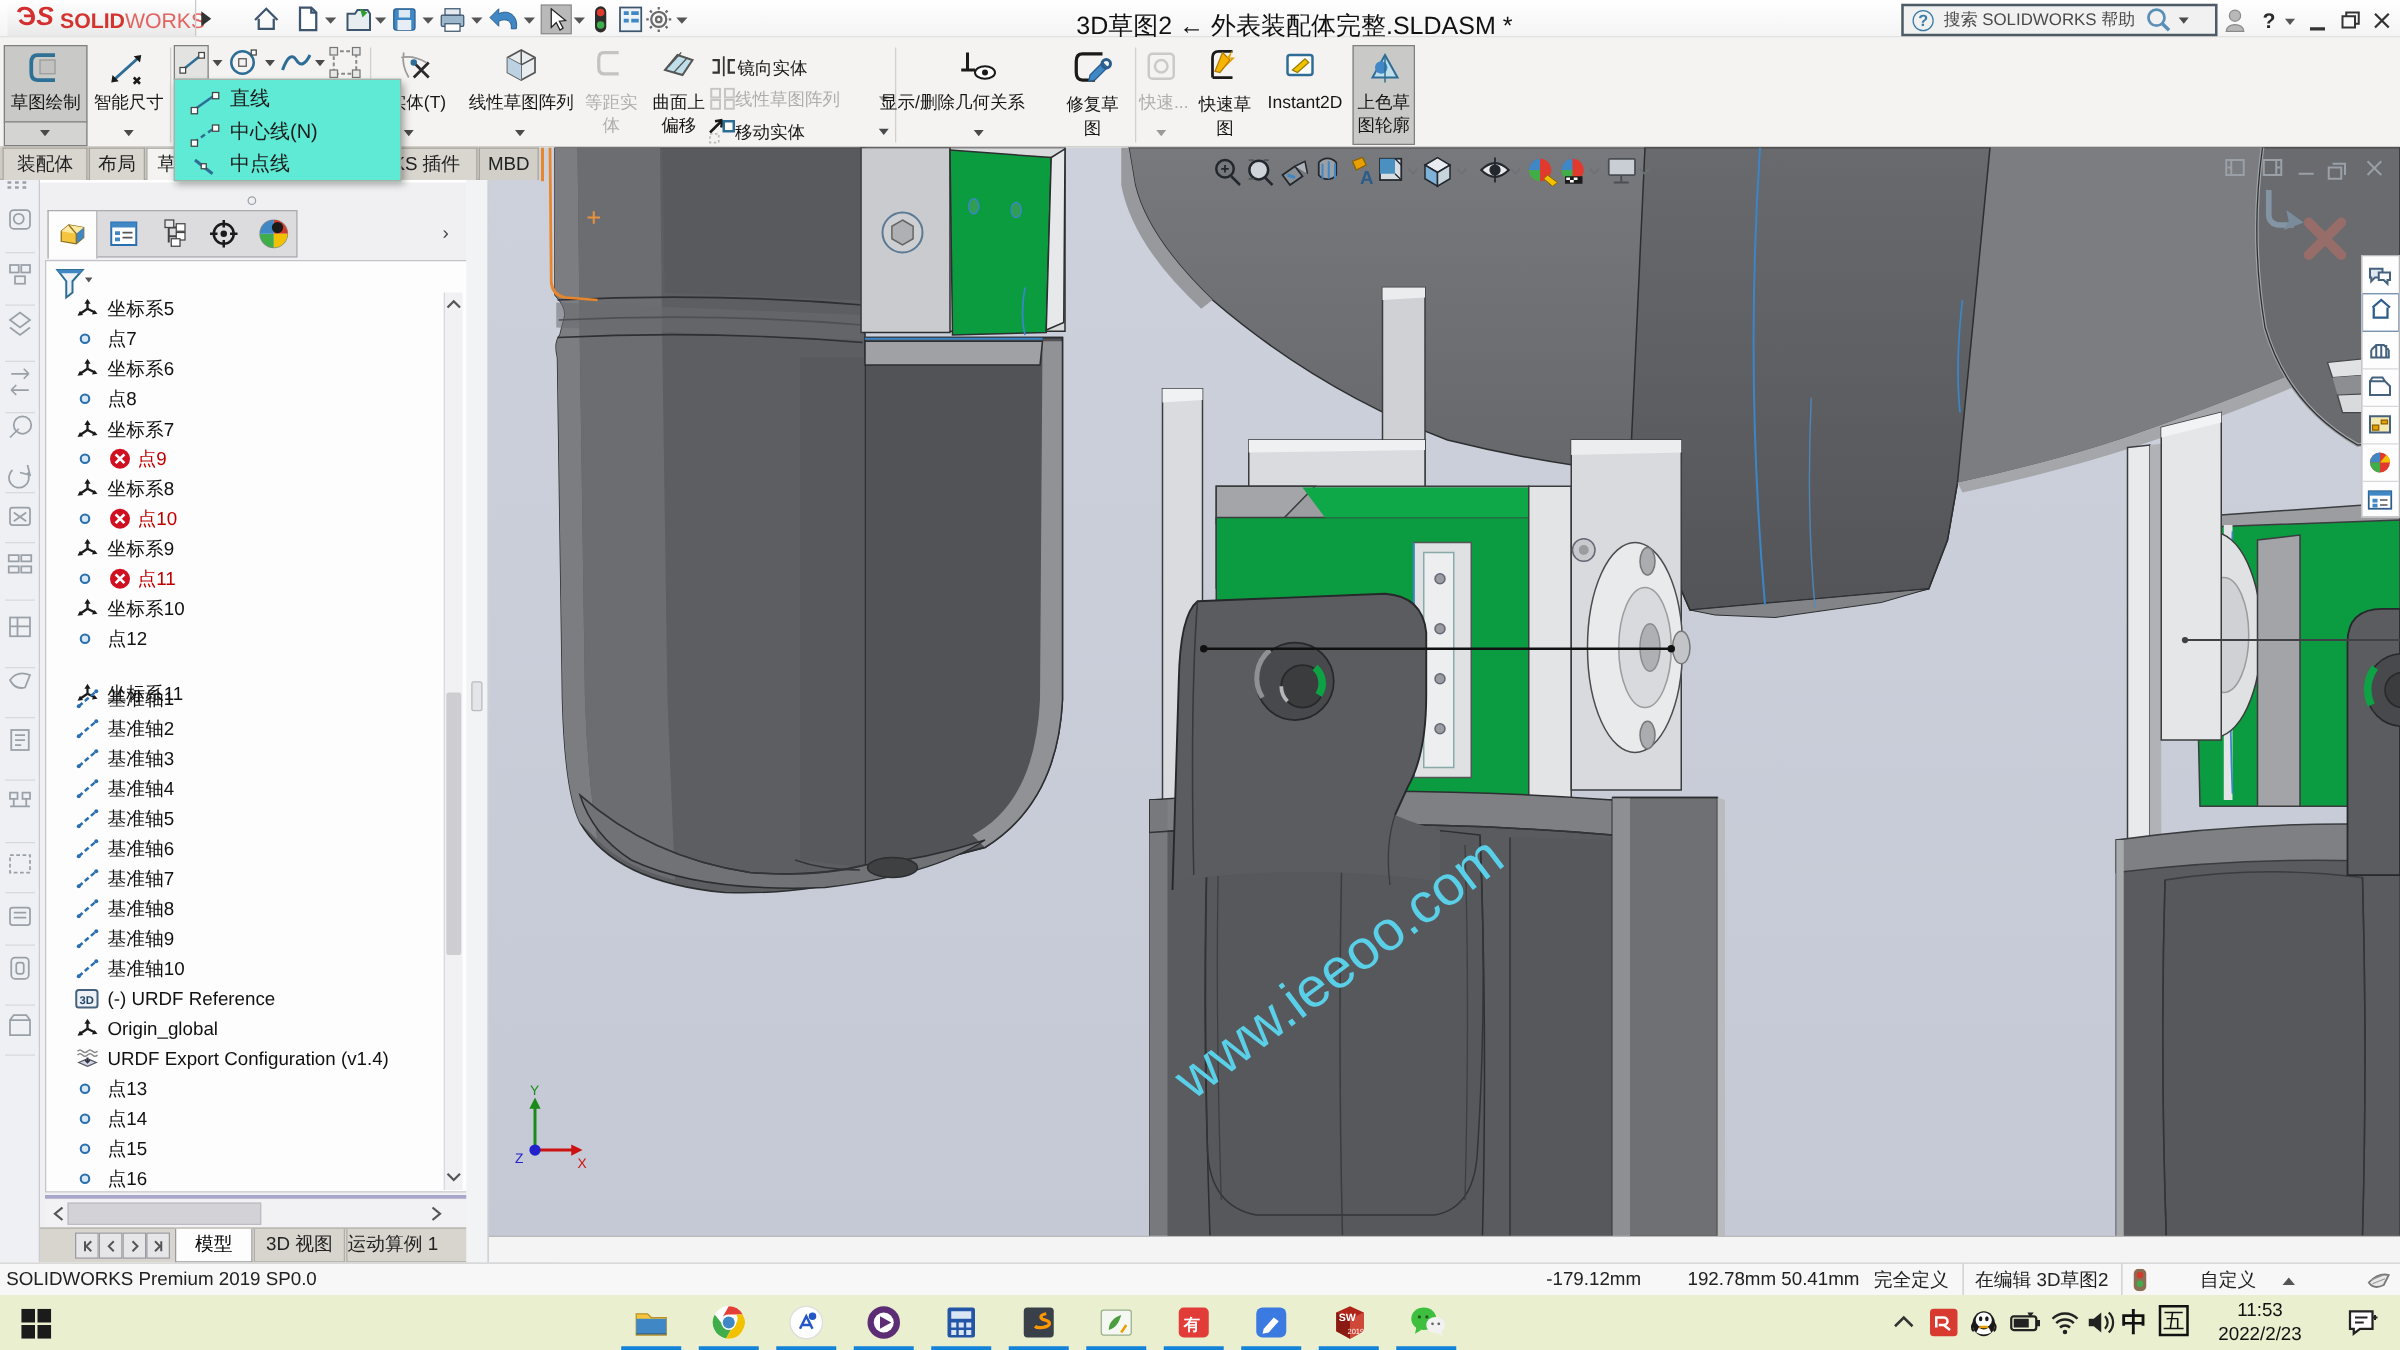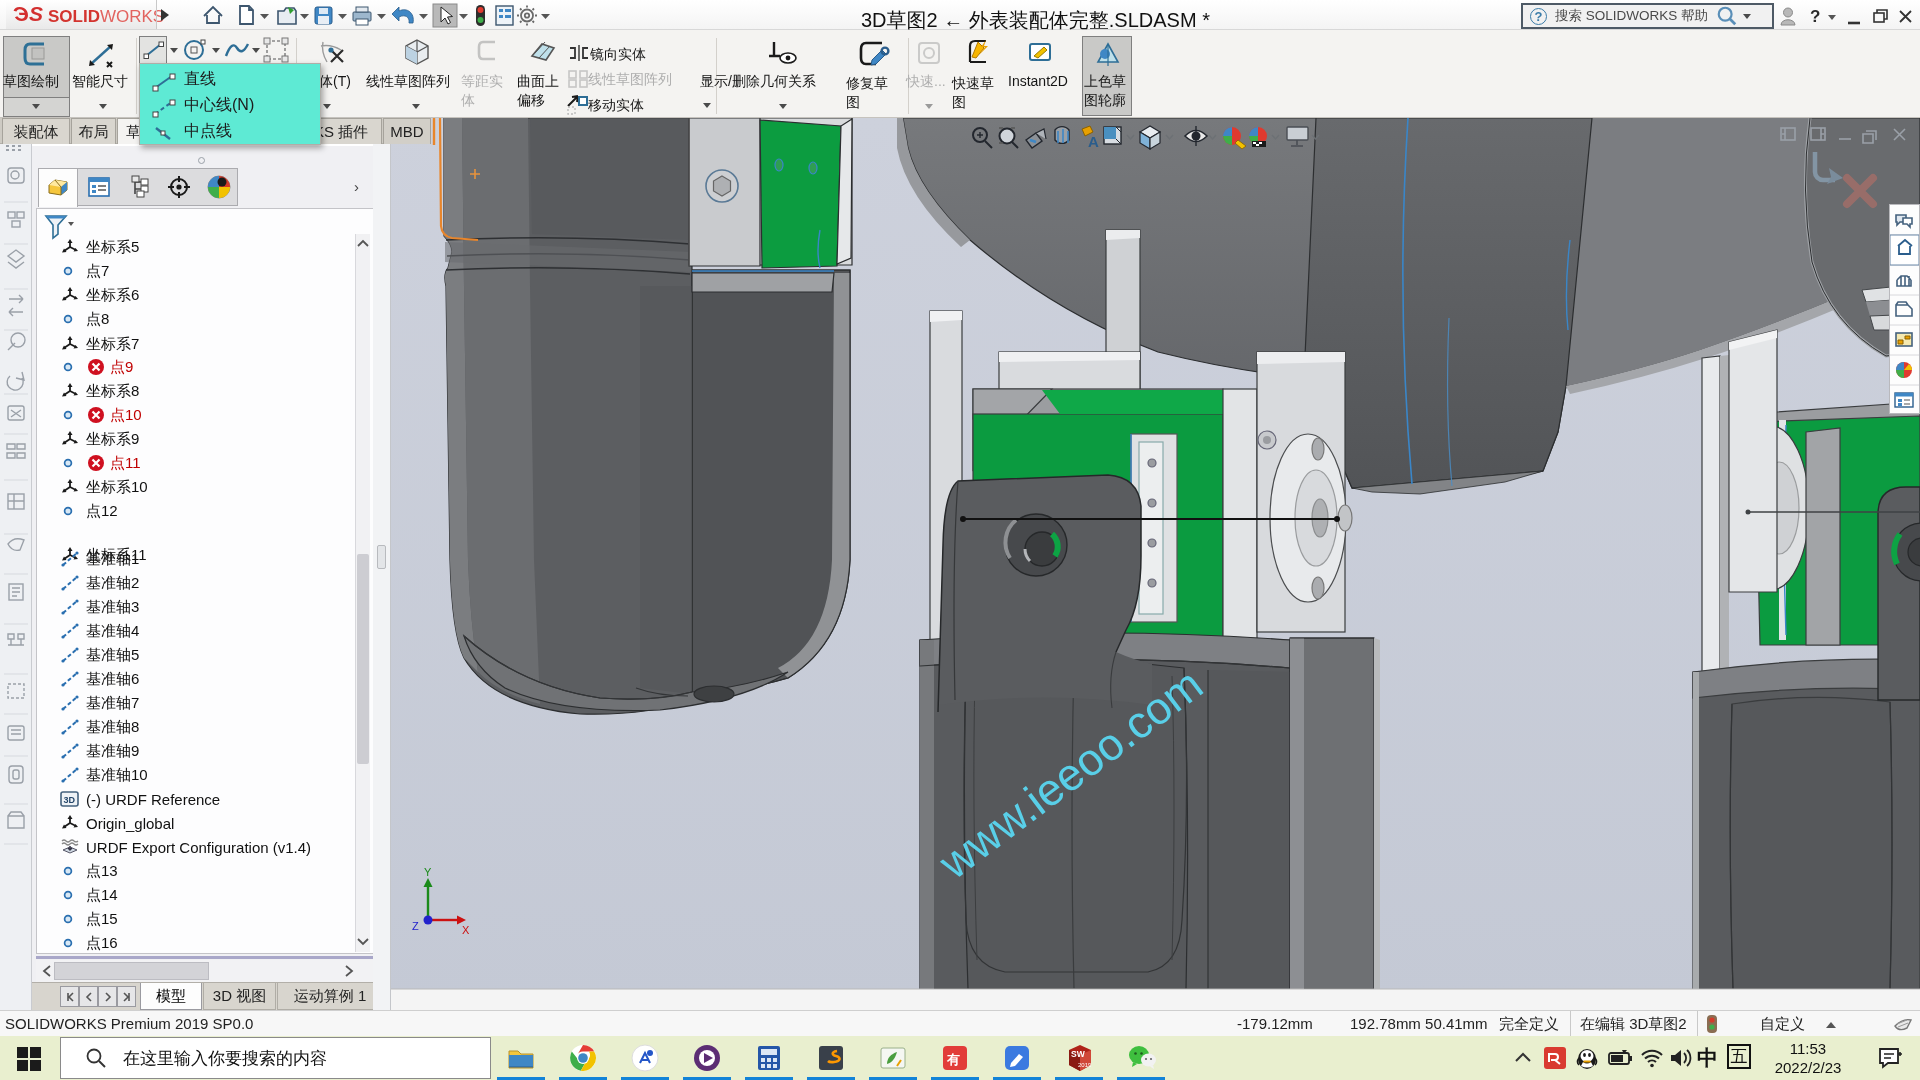--- a/index.html
+++ b/index.html
@@ -1,20 +1,20 @@
 <!DOCTYPE html>
 <html><head><meta charset="utf-8"><style>
 *{margin:0;padding:0;box-sizing:border-box}
 html,body{width:1920px;height:1080px;overflow:hidden;font-family:"Liberation Sans",sans-serif;background:#fff}
 .abs{position:absolute}
 .car{display:inline-block;width:0;height:0;border-left:4px solid transparent;border-right:4px solid transparent;border-top:5px solid #4a4a4a}
 .carg{border-top-color:#9a9a9a}
 #titlebar{position:absolute;left:0;top:0;width:1920px;height:30px;background:linear-gradient(#ffffff,#f4f4f4);border-bottom:1px solid #d8d8d8}
 #ribbon{position:absolute;left:0;top:30px;width:1920px;height:88px;background:#f4f3f1;border-bottom:1px solid #c6c3be}
-.rlab{position:absolute;font-size:14px;color:#161616;text-align:left;line-height:19px;white-space:nowrap}
+.rlab{position:absolute;font-size:14px;color:#161616;text-align:center;line-height:19px;white-space:nowrap}
 .rlabg{color:#aeaeae}
 .rsep{position:absolute;top:38px;width:1px;height:72px;background:#d3d0cb}
 .press{position:absolute;background:#c9c9c7;border:1px solid #7f7f7f}
 #tabrow{position:absolute;left:0;top:118px;width:421px;height:26px;background:#cdcac3;border-bottom:1px solid #b2afa8;z-index:10}
 .tab{position:absolute;top:0;height:26px;background:#d9d6cf;border:1px solid #a6a39c;border-bottom:none;font-size:15px;color:#222;text-align:center;line-height:25px}
 #menu{position:absolute;left:139px;top:63px;width:182px;height:82px;background:#5eead4;border:1px solid #b0ada8;box-shadow:2px 3px 6px rgba(0,0,0,0.35);z-index:50}
 .mitem{position:absolute;left:44px;font-size:16px;color:#1c1c1c;white-space:nowrap}
 #leftstrip{position:absolute;left:0;top:144px;width:32px;height:866px;background:#eef0f3;border-right:1px solid #c9cbd0}
 #treepanel{position:absolute;left:32px;top:144px;width:344px;height:866px;background:#f0f0f3}
 .trow{position:absolute;left:28px;height:24px;display:flex;align-items:center;font-size:15px;color:#111;white-space:nowrap}
@@ -646,21 +646,21 @@
           </svg>
         </div>
     <div style="width:19px;height:21px;background:#e6e6e8;border:1px solid #9a9aa0;display:flex;align-items:center;justify-content:center">
           <svg width="10" height="10">
             <path d="M7 1 v8 M2 1 L6 5 L2 9" stroke="#555" stroke-width="1.6" fill="none"></path>
           </svg>
         </div>
    </div>
    <div class="abs" style="left:108px;top:0;width:62px;height:27px;background:#fdfdfd;border:1px solid #9a9aa0;border-top:none;font-size:15px;text-align:center;line-height:26px">模型</div>
    <div class="abs" style="left:171px;top:0;width:73px;height:27px;border:1px solid #b0ada6;border-top:none;font-size:15px;text-align:center;line-height:26px;color:#222">3D 视图</div>
-   <div class="abs" style="left:245px;top:0;width:106px;height:27px;border:1px solid #b0ada6;border-top:none;font-size:15px;text-align:center;line-height:26px;color:#222">运动算例 1</div>
+   <div class="abs" style="left:245px;top:0;width:106px;height:27px;border:1px solid #b0ada6;border-top:none;font-size:15px;line-height:26px;color:#222">运动算例 1</div>
  </div>
 </div>
 
 <div id="viewport">
 <svg id="vpsvg" class="abs" style="left:376px;top:118px" width="1544" height="892" viewBox="376 118 1544 892">
 <defs>
  <linearGradient id="vbg" x1="0" y1="0" x2="0" y2="1">
   <stop offset="0" stop-color="#cdd1dc"></stop>
           <stop offset="1" stop-color="#c4c9d5"></stop>
  </linearGradient>
@@ -981,27 +981,20 @@
  <svg class="abs" style="left:1893px;top:3px" width="20" height="20" viewBox="0 0 20 20">
       <path d="M2 12 q8 -8 16 -6 l-4 8 q-8 4 -12 -2 z" fill="#e9e9e9" stroke="#777" stroke-width="1.4"></path>
       <path d="M4 10 l10 -4 M5 13 l10 -4" stroke="#999" stroke-width="1"></path>
     </svg>
 </div>
 
 <div id="taskbar">
  <svg class="abs" style="left:17px;top:11px" width="24" height="24" viewBox="0 0 24 24">
       <path d="M0 0 h11 v11 h-11 z M13 0 h11 v11 h-11 z M0 13 h11 v11 h-11 z M13 13 h11 v11 h-11 z" fill="#1b1b1b"></path>
     </svg>
- <div class="abs" style="left:60px;top:1px;width:431px;height:42px;background:#fff;border:1px solid #8a8a8a;display:flex;align-items:center">
-  <svg style="margin-left:24px" width="22" height="22" viewBox="0 0 22 22">
-        <circle cx="9" cy="9" r="6.5" fill="none" stroke="#333" stroke-width="1.8"></circle>
-        <path d="M14 14 L20 20" stroke="#333" stroke-width="2"></path>
-      </svg>
-  <span style="margin-left:16px;font-size:17px;color:#111">在这里输入你要搜索的内容</span>
- </div>
 
  <svg class="abs" style="left:507px;top:9px" width="28" height="26" viewBox="0 0 28 26">
       <path d="M2 6 h9 l3 3 h12 v14 h-24 z" fill="#f5c63d" stroke="#b8912a"></path>
       <path d="M2 10 h24 v12 h-24 z" fill="#3f87c5"></path>
       <path d="M2 22 h24" stroke="#2a5d8c"></path>
     </svg>
  <svg class="abs" style="left:569px;top:8px" width="28" height="28" viewBox="0 0 28 28">
       <circle cx="14" cy="14" r="13" fill="#fff"></circle>
       <path d="M14 1 a13 13 0 0 1 11.2 6.5 h-11.2 a6.5 6.5 0 0 0 -6 4 z" fill="#e53e36"></path>
       <path d="M2.8 7.5 a13 13 0 0 0 9 19.2 l5.5 -9.7 a6.5 6.5 0 0 1 -9 -2.4 z" fill="#3fae4a"></path>

